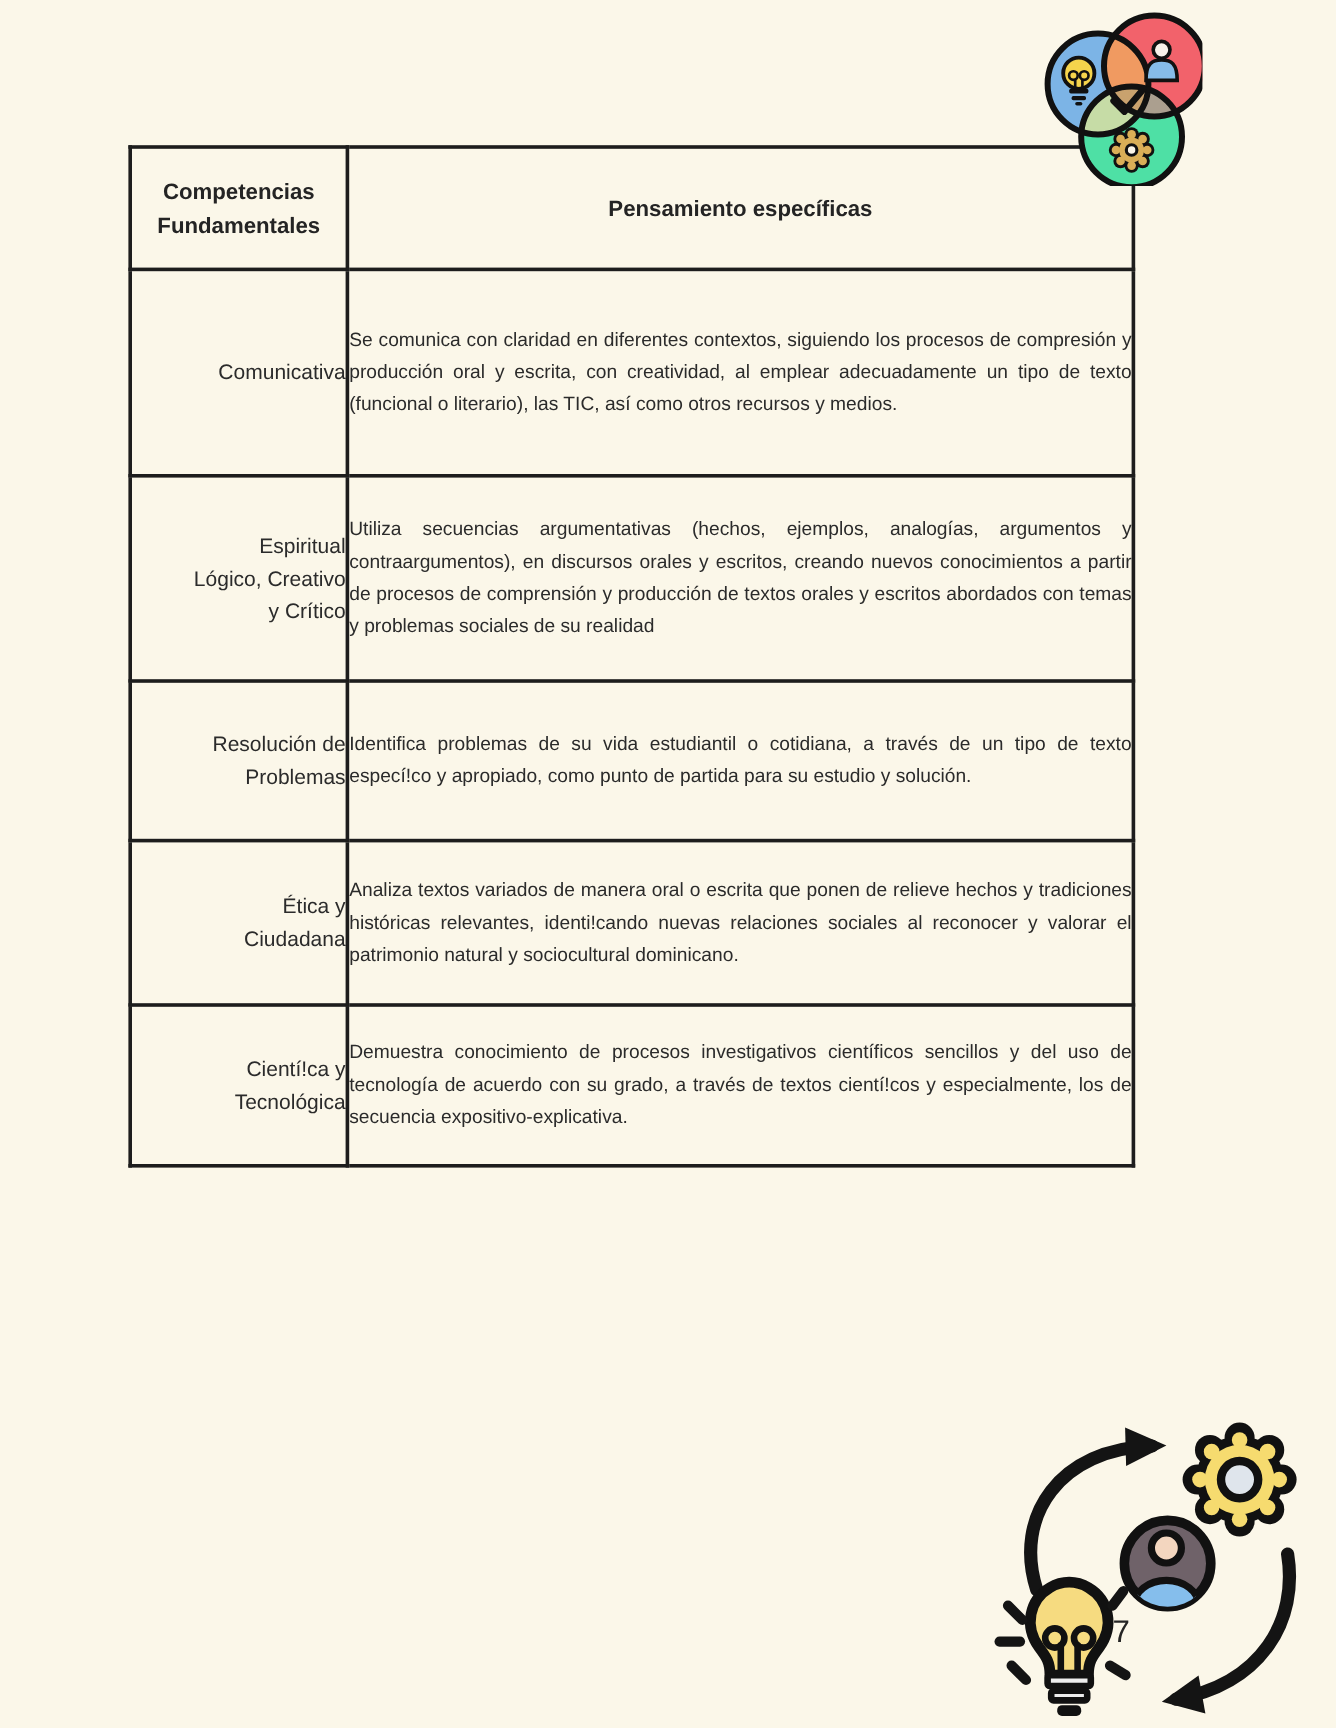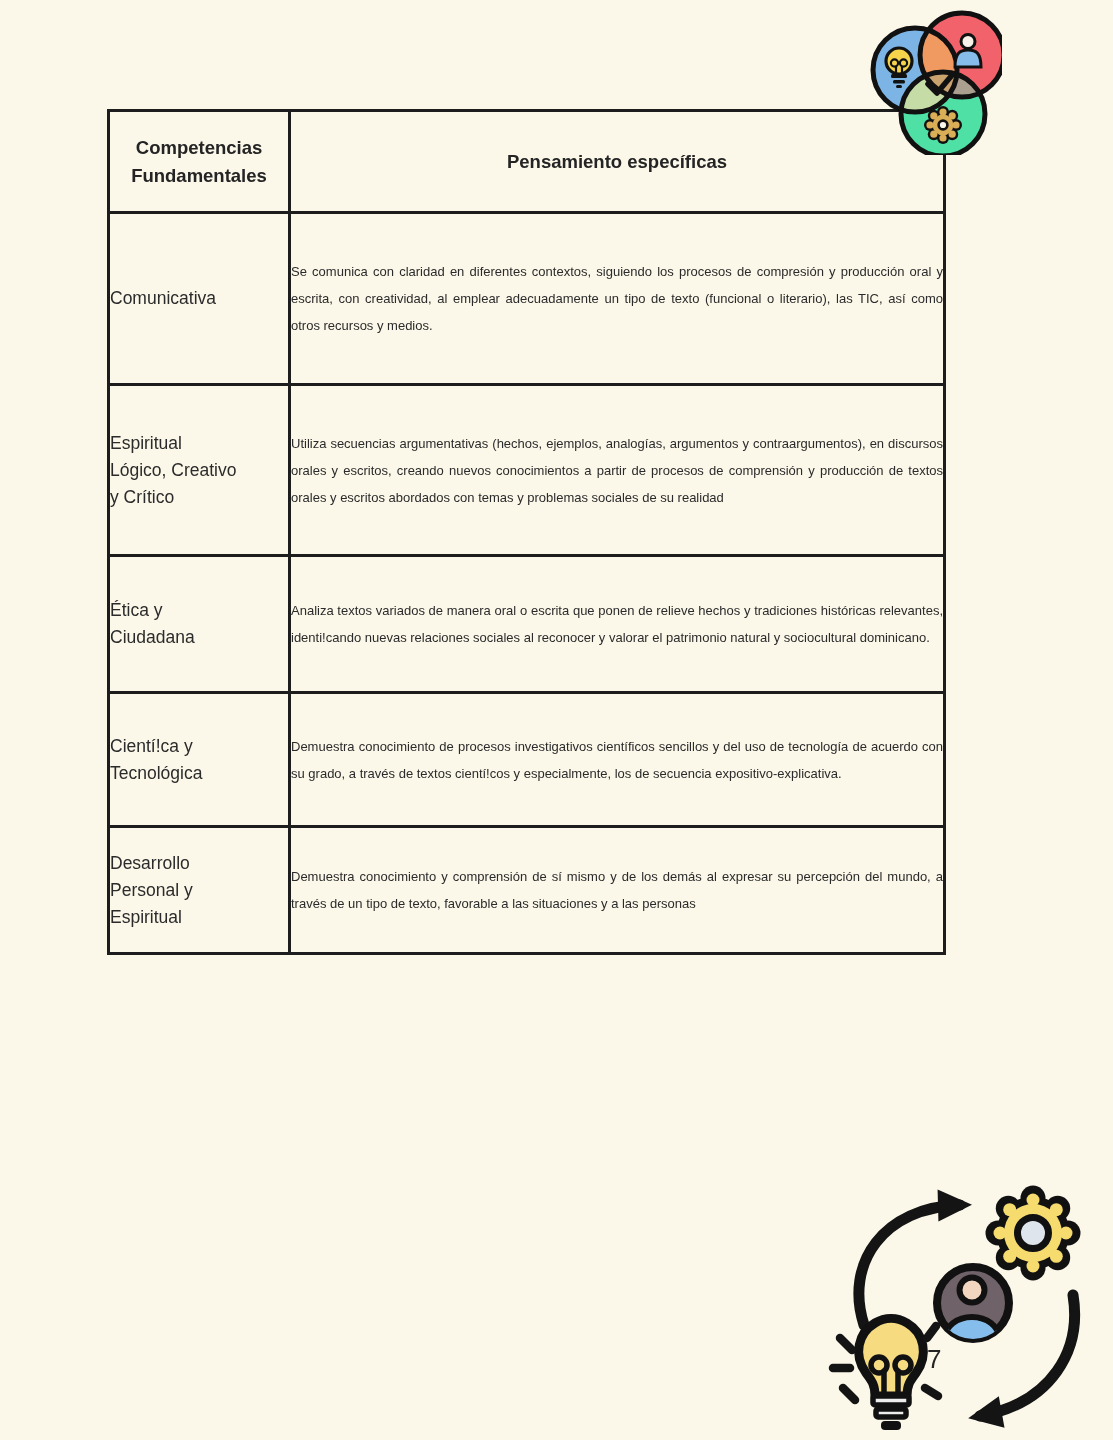--- a/index.html
+++ b/index.html
@@ -5,40 +5,40 @@
   html,body{margin:0;padding:0;}
   body{
     width:1113px;height:1440px;
     position:relative;overflow:hidden;
     background:#FBF7E9;
     font-family:"Liberation Sans",sans-serif;
     color:#2B2B2B;
   }
   
   table.doc{
-    position:absolute;left:107px;top:109px;width:839px;
+    position:absolute;left:107px;top:121px;width:839px;
     border-collapse:collapse;table-layout:fixed;
     background:#FBF7E9;z-index:1;
   }
   table.doc th, table.doc td{
     border:3px solid #1D1D1D;
     vertical-align:middle;
     padding:0;
   }
   th.hdr{
     font-size:18.5px;font-weight:bold;line-height:28px;
     text-align:center;white-space:pre-line;color:#242424;
   }
   td.fund{
     font-size:17.5px;line-height:27px;
-    text-align:left;white-space:pre-line;
+    text-align:right;white-space:pre-line;
     padding:0 6px;
   }
   td.spec{
-    font-size:13px;line-height:27px;
+    font-size:16px;line-height:27px;
     text-align:justify;
     padding:0 16px 0 14px;
     hyphens:none;
   }
   tr.rh{height:102px}
   tr.r1{height:172px}
   tr.r2{height:171px}
   tr.r3{height:133px}
   tr.r4{height:137px}
   tr.r5{height:134px}
@@ -75,35 +75,34 @@
   <tr class="r1">
     <td class="fund">Comunicativa</td>
     <td class="spec">Se comunica con claridad en diferentes contextos, siguiendo los procesos de compresión y producción oral y escrita, con creatividad, al emplear adecuadamente un tipo de texto (funcional o literario), las TIC, así como otros recursos y medios.</td>
   </tr>
   <tr class="r2">
     <td class="fund">Espiritual
 Lógico, Creativo
 y Crítico</td>
     <td class="spec">Utiliza secuencias argumentativas (hechos, ejemplos, analogías, argumentos y contraargumentos), en discursos orales y escritos, creando nuevos conocimientos a partir de procesos de comprensión y producción de textos orales y escritos abordados con temas y problemas sociales de su realidad</td>
   </tr>
+  <tr class="r3">
+    <td class="fund">Resolución de
+Problemas</td>
+    <td class="spec">Identifica problemas de su vida estudiantil o cotidiana, a través de un tipo de texto especí!co y apropiado, como punto de partida para su estudio y solución.</td>
+  </tr>
   <tr class="r4">
     <td class="fund">Ética y
 Ciudadana</td>
     <td class="spec">Analiza textos variados de manera oral o escrita que ponen de relieve hechos y tradiciones históricas relevantes, identi!cando nuevas relaciones sociales al reconocer y valorar el patrimonio natural y sociocultural dominicano.</td>
   </tr>
   <tr class="r5">
     <td class="fund">Cientí!ca y
 Tecnológica</td>
     <td class="spec">Demuestra conocimiento de procesos investigativos científicos sencillos y del uso de tecnología de acuerdo con su grado, a través de textos cientí!cos y especialmente, los de secuencia expositivo-explicativa.</td>
-  </tr>
-  <tr class="r7">
-    <td class="fund">Desarrollo
-Personal y
-Espiritual</td>
-    <td class="spec">Demuestra conocimiento y comprensión de sí mismo y de los demás al expresar su percepción del mundo, a través de un tipo de texto, favorable a las situaciones y a las personas</td>
   </tr>
 </tbody>
   </table>
 
 <div class="page-num">7</div>
 
 <svg class="venn" viewBox="0 0 150 150" aria-hidden="true">
   <defs>
     <clipPath id="cB">
         <circle cx="63" cy="65" r="42"></circle>

